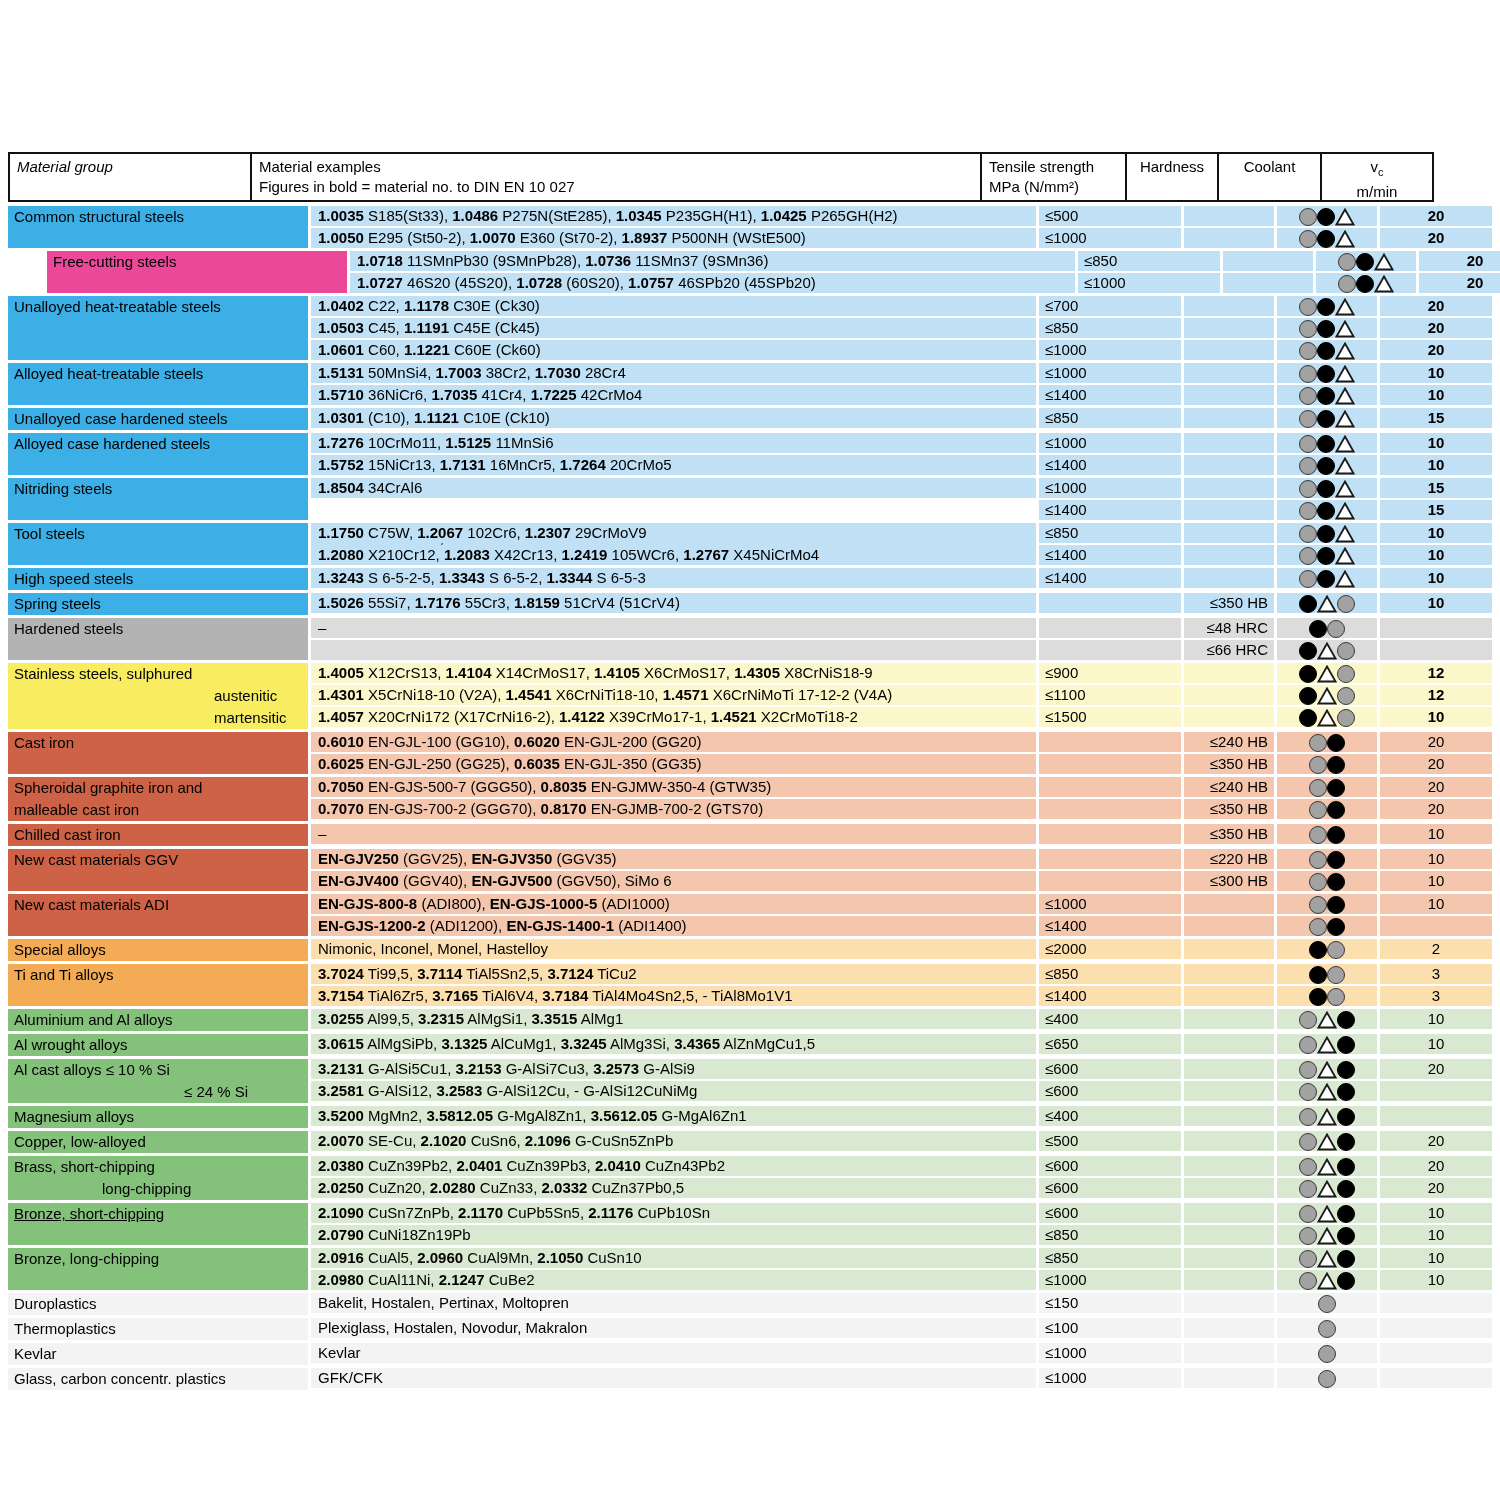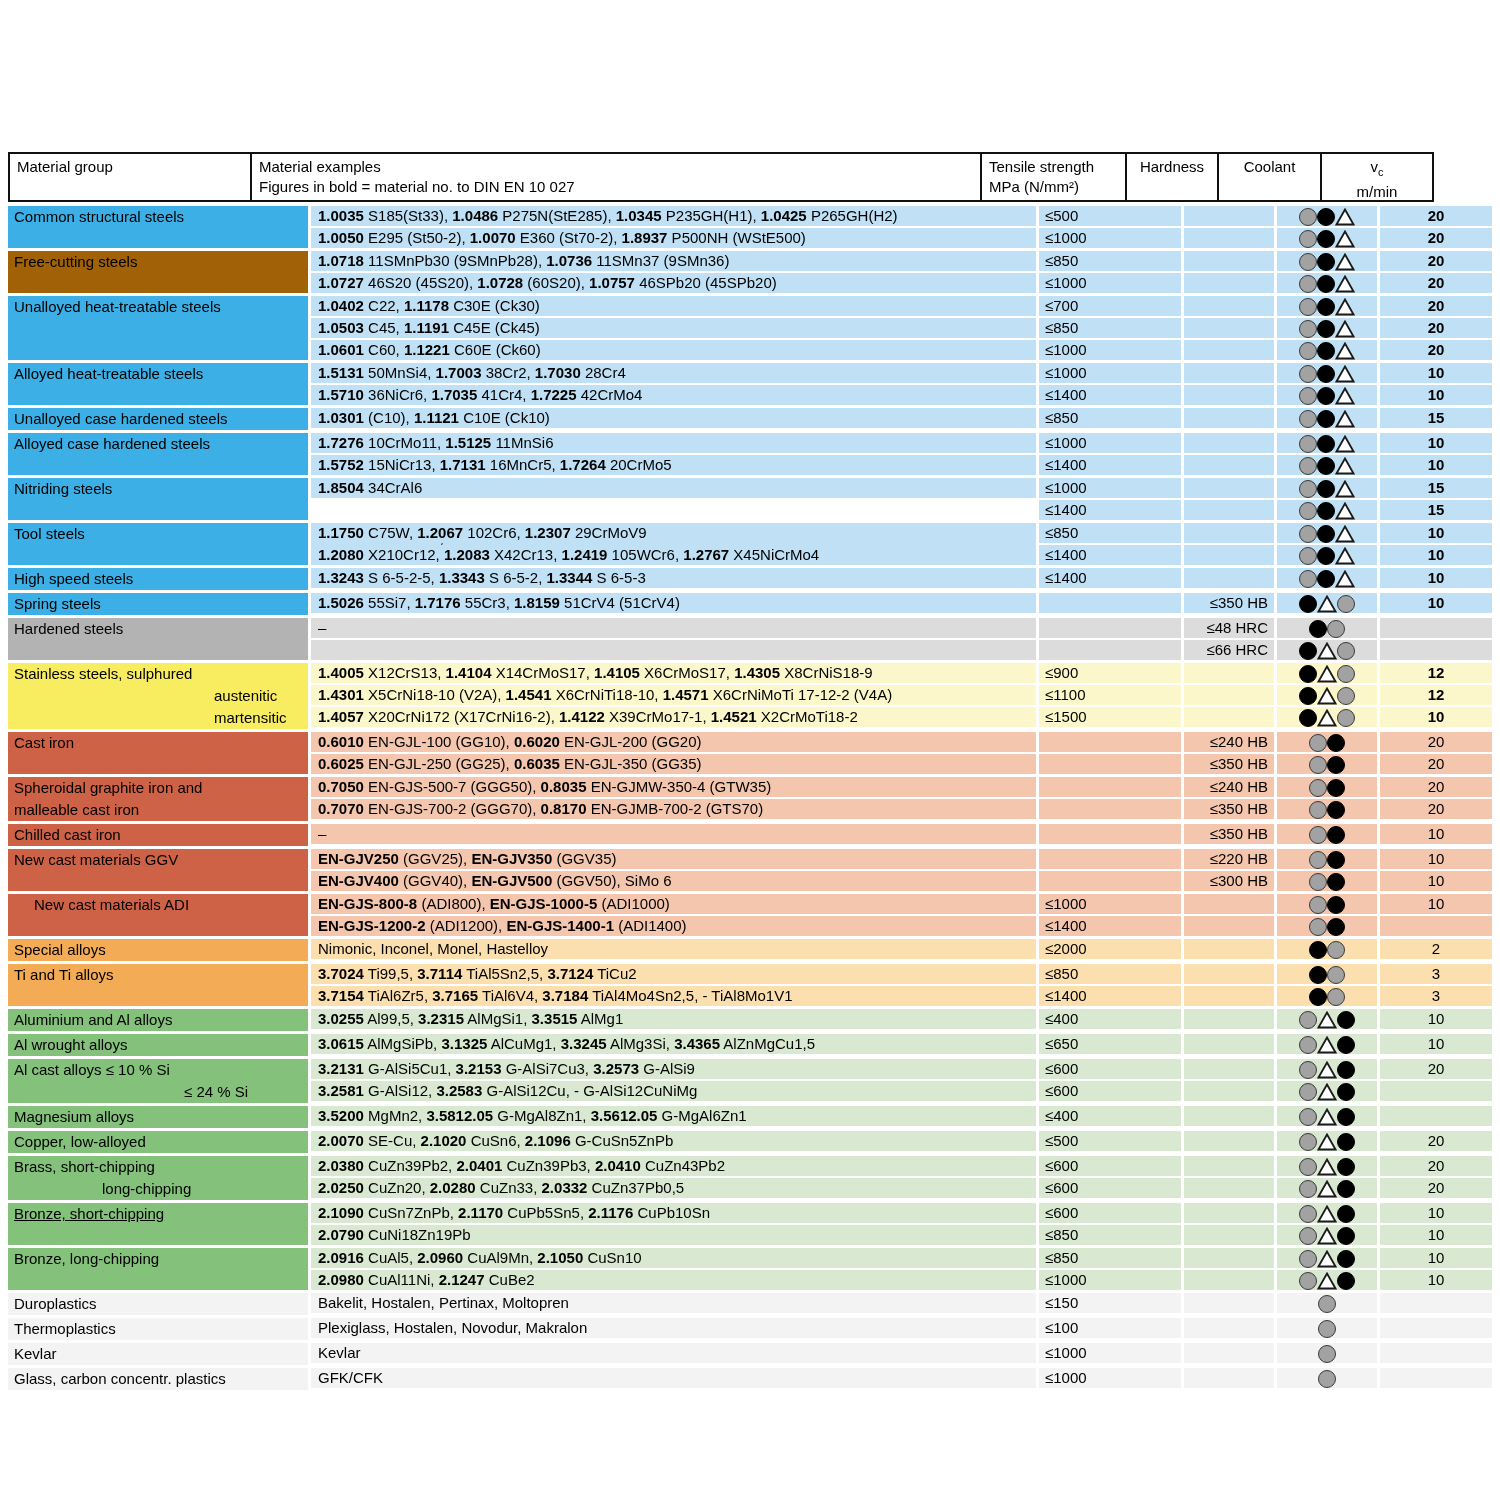--- a/index.html
+++ b/index.html
@@ -4,21 +4,21 @@
 <style>
   html,body{margin:0;padding:0;background:#fff;}
   .page{position:relative;width:1500px;height:1500px;background:#fff;overflow:hidden;
         font-family:"Liberation Sans","DejaVu Sans",sans-serif;color:#000;font-size:15px;}
   .table{position:absolute;top:152px;left:8px;width:1484px;}
   
   .thead{display:flex;align-items:stretch;}
   .th{box-sizing:border-box;border:2px solid #111;padding:3px 7px;height:50px;line-height:20px;background:#fff;}
   .th+.th{margin-left:-2px;}
   .th.c{text-align:center;}
-  .th-group{width:244px;}
+  .th-group{width:244px;font-style:italic;}
   .th-examples{width:732px;}
   .th-tensile{width:147px;}
   .th-hardness{width:94px;}
   .th-coolant{width:105px;}
   .th-vc{width:114px;}
   sub{font-size:11px;}
   
   .tbody{display:flex;flex-direction:column;gap:3px;margin-top:4px;}
   .group{display:flex;gap:3px;}
   .glabel{width:300px;flex:0 0 300px;box-sizing:border-box;padding:0 0 0 6px;}
@@ -96,21 +96,21 @@
                 <span><span class="sym circ black"></span></span>
                 <span><span class="sym tri"><svg width="20" height="18" viewBox="0 0 20 18">
                       <polygon points="10,1.5 18.5,16.5 1.5,16.5" fill="#ffffff" stroke="#1a1a1a" stroke-width="1.8"></polygon>
                     </svg></span></span>
               </div>
               <div class="cell c-vc vc-bold" style="background: rgb(191, 224, 245);">20</div>
             </div>
           </div>
         </div>
         <div class="group">
-          <div class="glabel" style="background: #a16207;">
+          <div class="glabel" style="background: #ec4899; margin-left: 39px;">
             <div class="lbl-line" style="padding-left: 0px;">Free-cutting steels</div>
           </div>
           <div class="rows">
             <div class="row">
               <div class="cell c-ex" style="background: rgb(191, 224, 245);"><b>1.0718</b> 11SMnPb30 (9SMnPb28), <b>1.0736</b> 11SMn37 (9SMn36)</div>
               <div class="cell c-ts" style="background: rgb(191, 224, 245);">≤850</div>
               <div class="cell c-hd" style="background: rgb(191, 224, 245);"></div>
               <div class="cell c-co" style="background: rgb(191, 224, 245);">
                 <span><span class="sym circ gray"></span></span>
                 <span><span class="sym circ black"></span></span>
@@ -545,21 +545,21 @@
               <div class="cell c-co" style="background: rgb(243, 198, 173);">
                 <span><span class="sym circ gray"></span></span>
                 <span><span class="sym circ black"></span></span>
               </div>
               <div class="cell c-vc" style="background: rgb(243, 198, 173);">10</div>
             </div>
           </div>
         </div>
         <div class="group">
           <div class="glabel" style="background: rgb(205, 98, 71);">
-            <div class="lbl-line" style="padding-left: 0px; margin-left: 20px;">New cast materials ADI</div>
+            <div class="lbl-line" style="padding-left: 0px;">New cast materials ADI</div>
           </div>
           <div class="rows">
             <div class="row">
               <div class="cell c-ex" style="background: rgb(243, 198, 173);"><b>EN-GJS-800-8</b> (ADI800), <b>EN-GJS-1000-5</b> (ADI1000)</div>
               <div class="cell c-ts" style="background: rgb(243, 198, 173);">≤1000</div>
               <div class="cell c-hd" style="background: rgb(243, 198, 173);"></div>
               <div class="cell c-co" style="background: rgb(243, 198, 173);">
                 <span><span class="sym circ gray"></span></span>
                 <span><span class="sym circ black"></span></span>
               </div>

